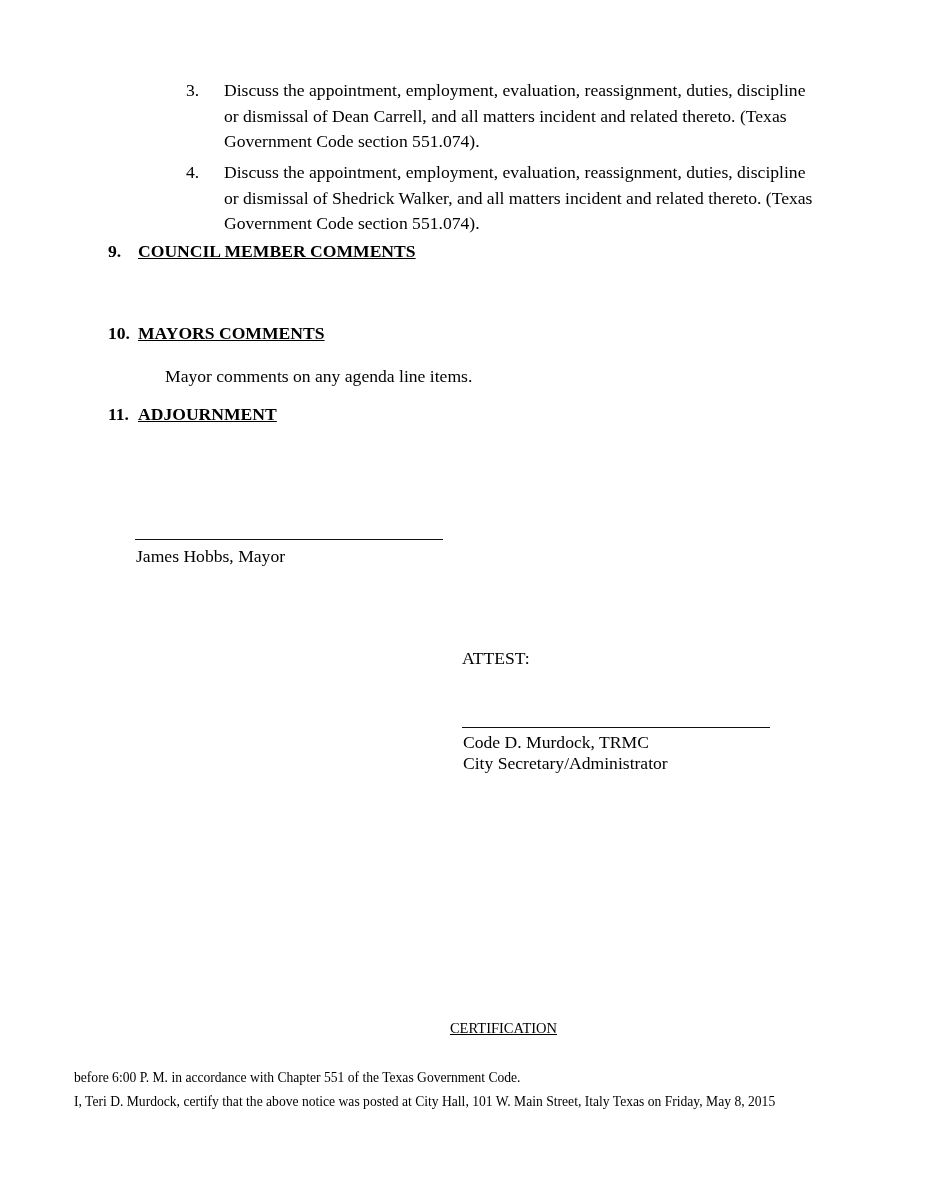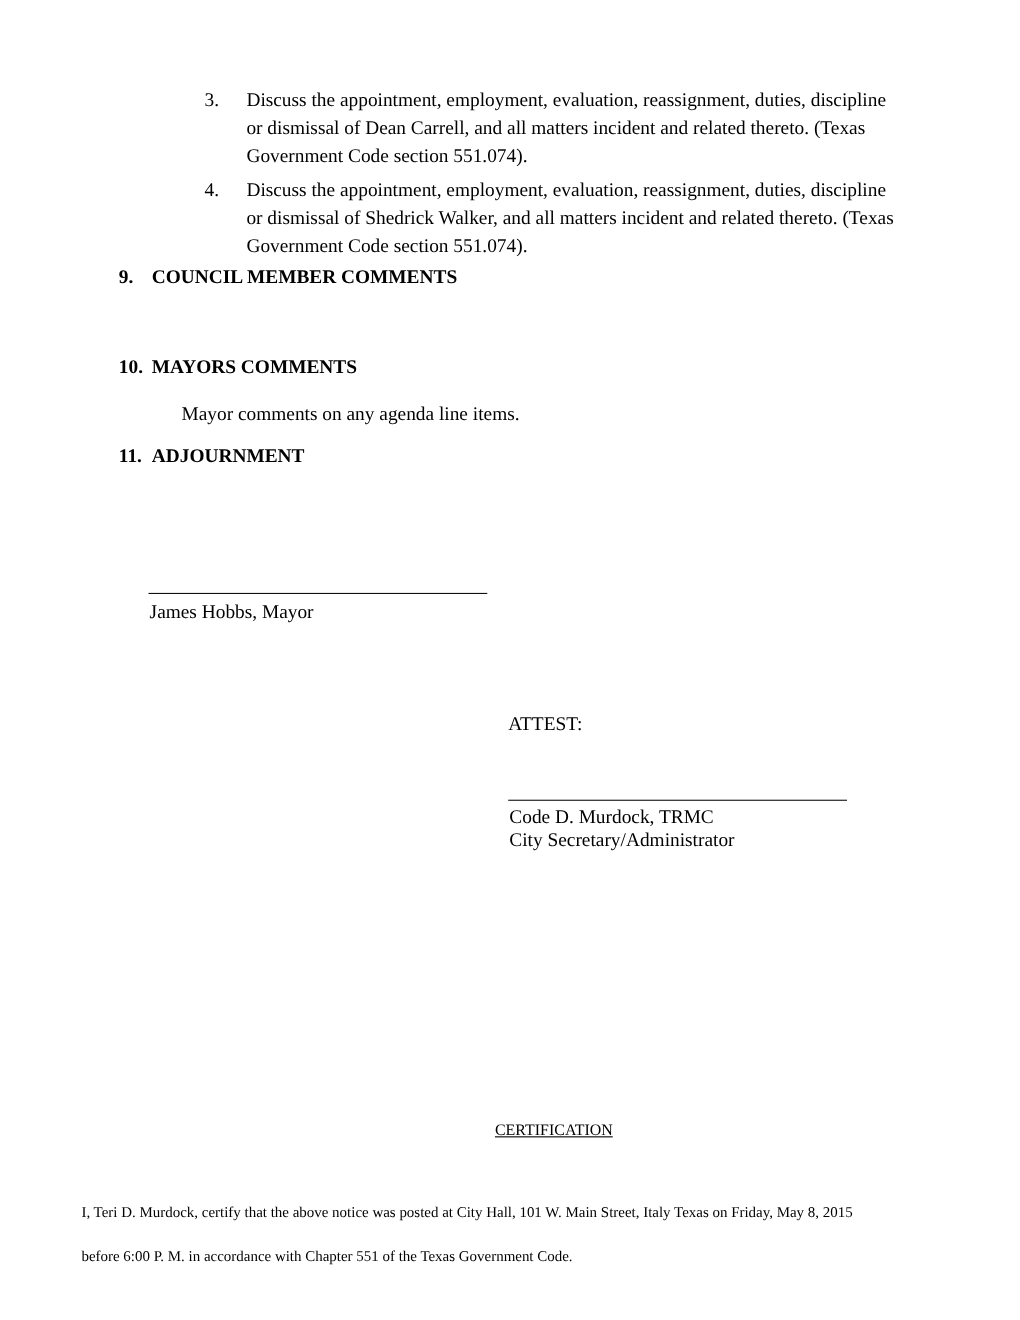--- a/index.html
+++ b/index.html
@@ -53,20 +53,21 @@
     font-size: 17.6px;
     font-weight: bold;
     line-height: 22px;
     white-space: nowrap;
   }
   .heading .num {
     width: 30px;
     flex: 0 0 30px;
   }
   .heading .label {
+    text-decoration: underline;
     text-underline-offset: 1px;
   }
 
   
   .para {
     position: absolute;
     left: 165px;
     font-size: 17.6px;
     line-height: 24px;
     white-space: nowrap;
@@ -148,15 +149,15 @@
 
   <div class="attest-label" style="left:462px; top:648px;">ATTEST:</div>
   <div class="sig-line" style="left:462px; top:727px; width:308px;"></div>
   <div class="sig-name" style="left:463px; top:732px;">Code D. Murdock, TRMC</div>
   <div class="sig-name" style="left:463px; top:753px;">City Secretary/Administrator</div>
 
   <div class="cert-title" style="top:1020px;padding-left:40px;">
     <span>CERTIFICATION</span>
   </div>
   <div class="cert-body" style="top:1064px;margin-top:28px;">I, Teri D. Murdock, certify that the above notice was posted at City Hall, 101 W. Main Street, Italy Texas on Friday, May 8, 2015</div>
-  <div class="cert-body" style="top:1132px;">before 6:00 P. M. in accordance with Chapter 551 of the Texas Government Code.</div>
+  <div class="cert-body" style="top:1068px;">before 6:00 P. M. in accordance with Chapter 551 of the Texas Government Code.</div>
 
 </div>
 
 </body></html>

